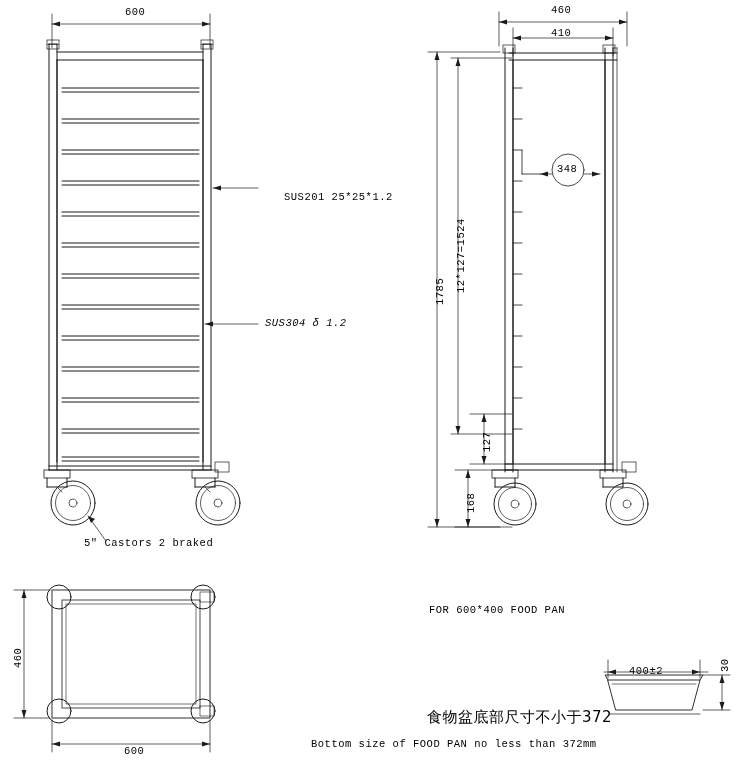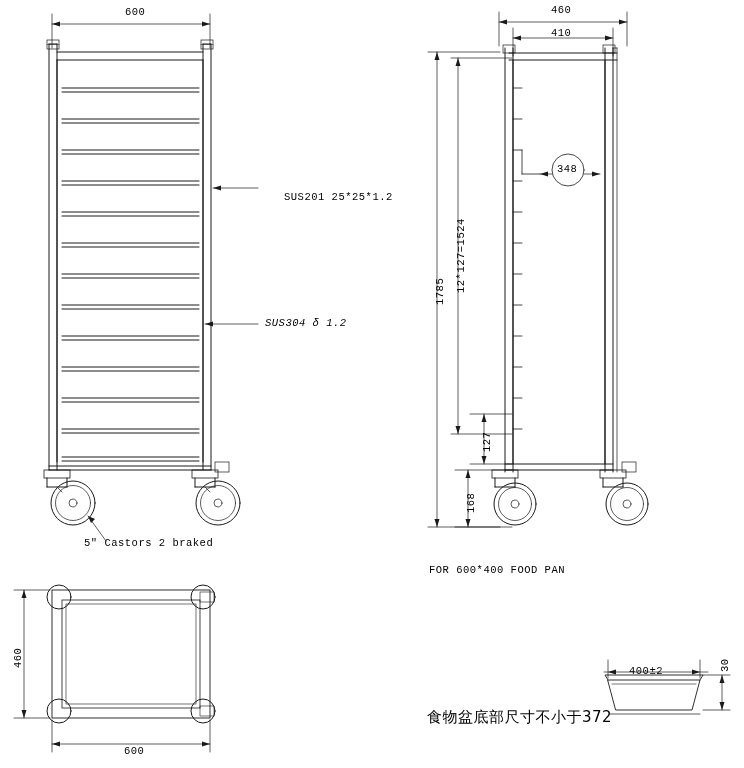--- a/index.html
+++ b/index.html
@@ -342,22 +342,23 @@
   <div class="lbl mono vert" style="left:455px; top:293px;">12*127=1524</div>
 
   <div class="lbl mono vert" style="left:481px; top:452px;">127</div>
 
   <div class="lbl mono vert" style="left:465px; top:513px;">168</div>
 
   <div class="lbl mono vert" style="left:12px; top:668px;">460</div>
 
   <div class="lbl mono" style="left:124px; top:745px;">600</div>
 
-  <div class="lbl mono" style="left:429px; top:564px;">FOR 600*400 FOOD PAN</div>
+  <div class="lbl mono" style="left:429px; top:604px;">FOR 600*400 FOOD PAN</div>
 
   <div class="lbl mono" style="left:629px; top:665px;">400±2</div>
 
   <div class="lbl mono vert" style="left:719px; top:672px;">30</div>
 
   <div class="lbl cn" style="left:427px; top:708px;">食物盆底部尺寸不小于372</div>
 
+  <div class="lbl mono" style="left:311px; top:738px;">Bottom size of  FOOD PAN no less than 372mm</div>
 
 </div>
 
 </body></html>

